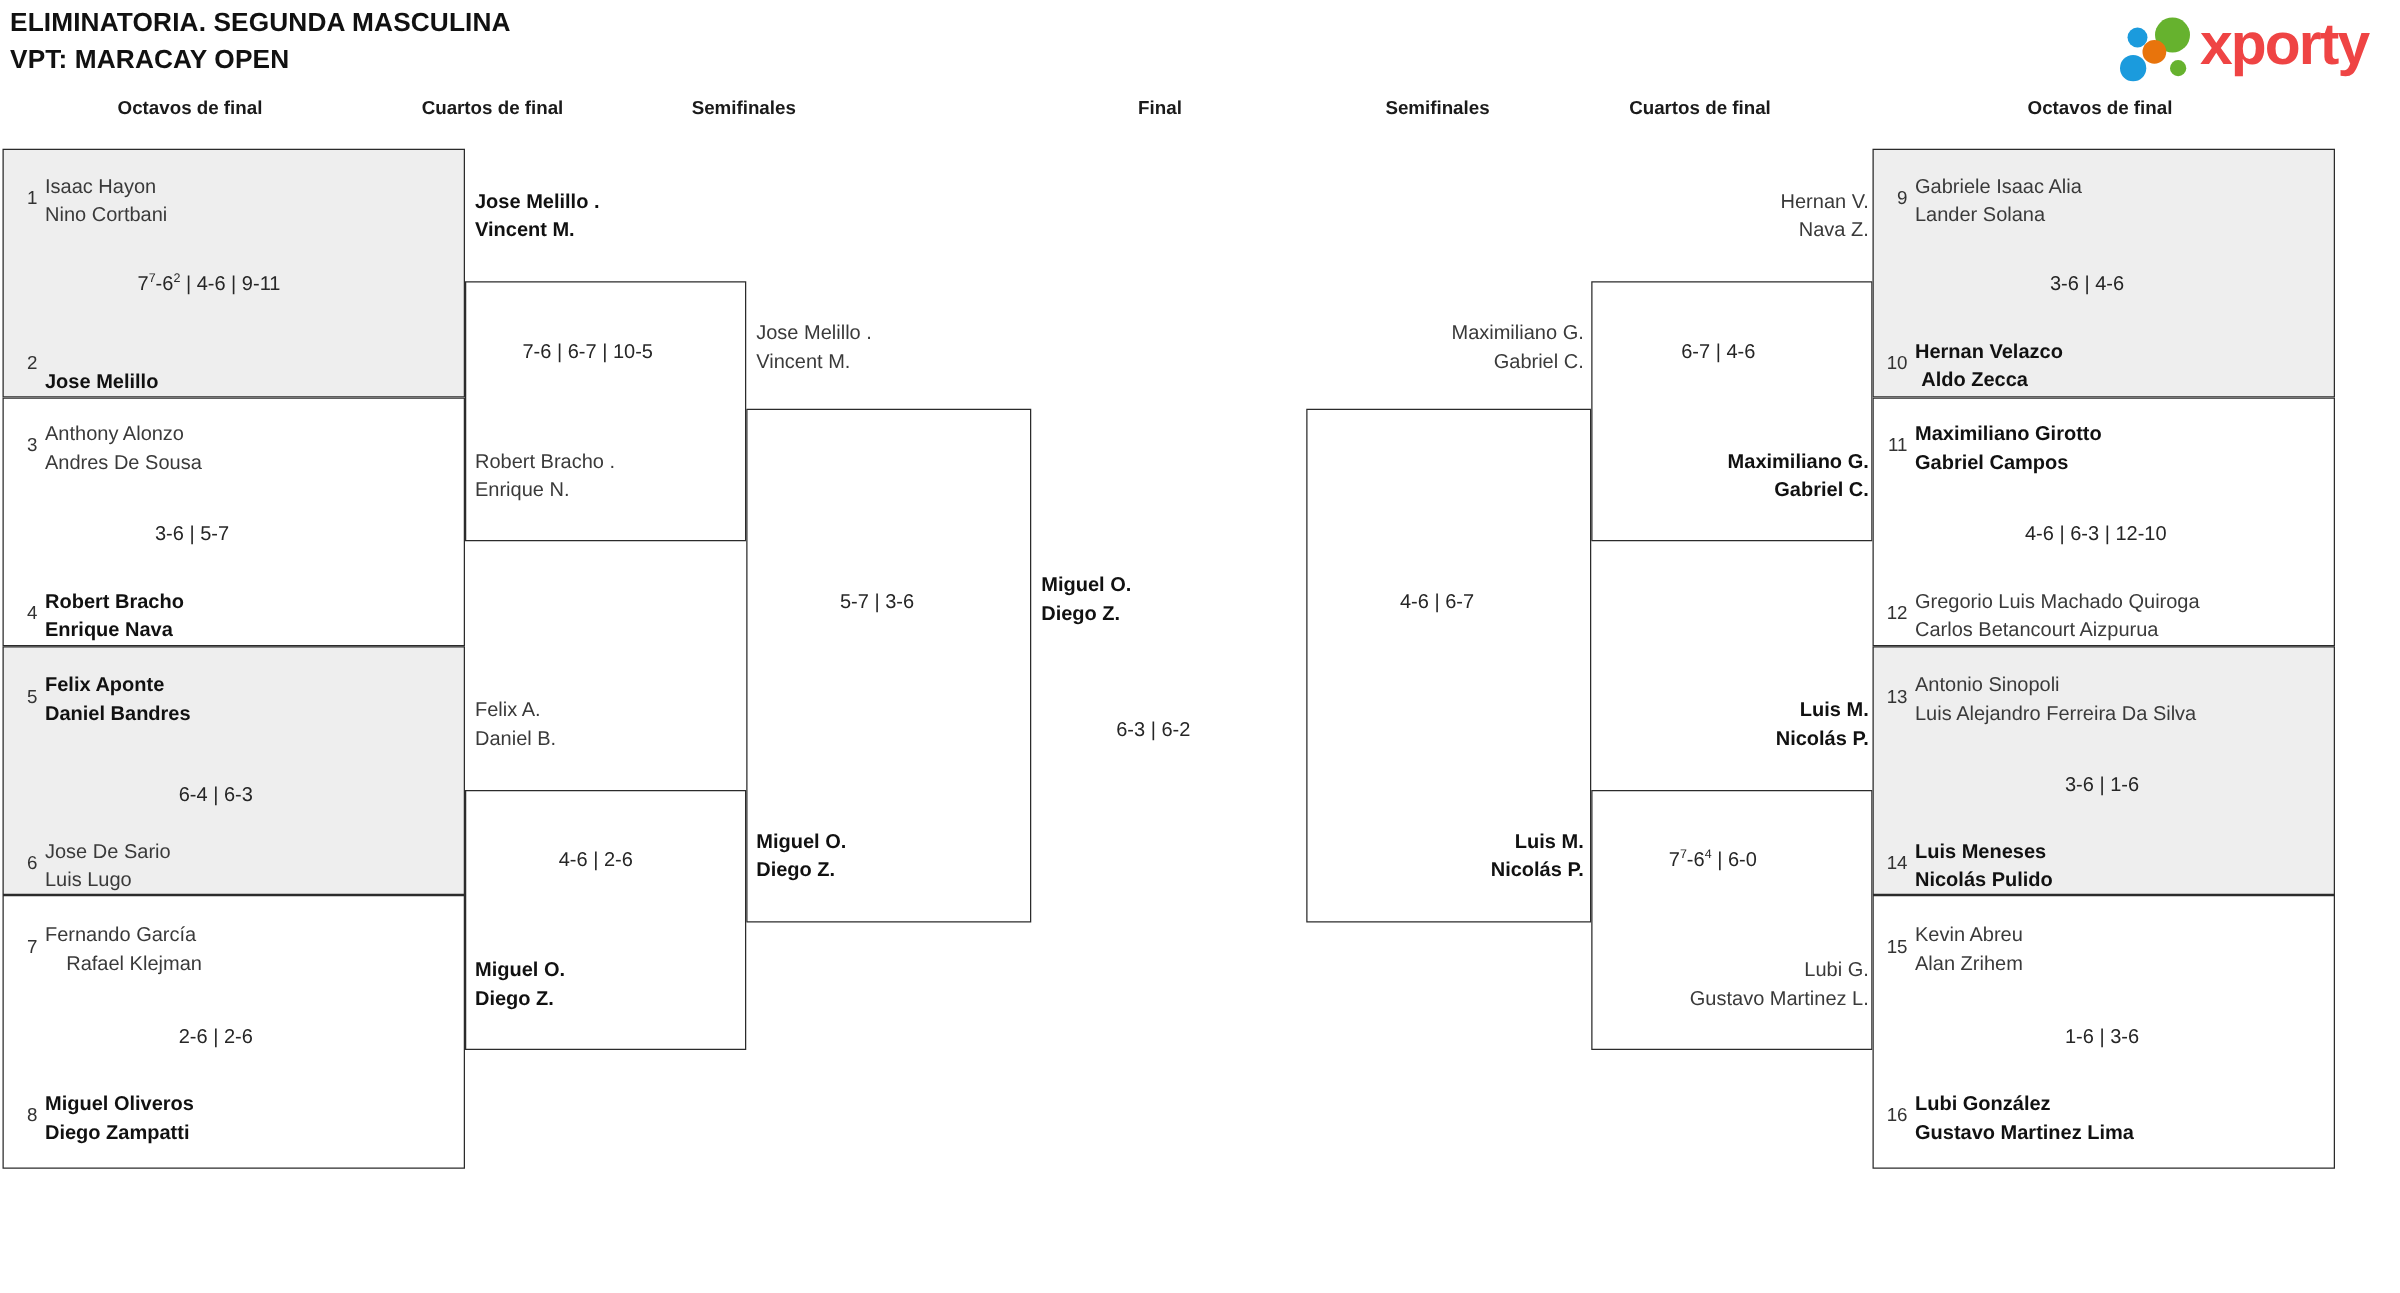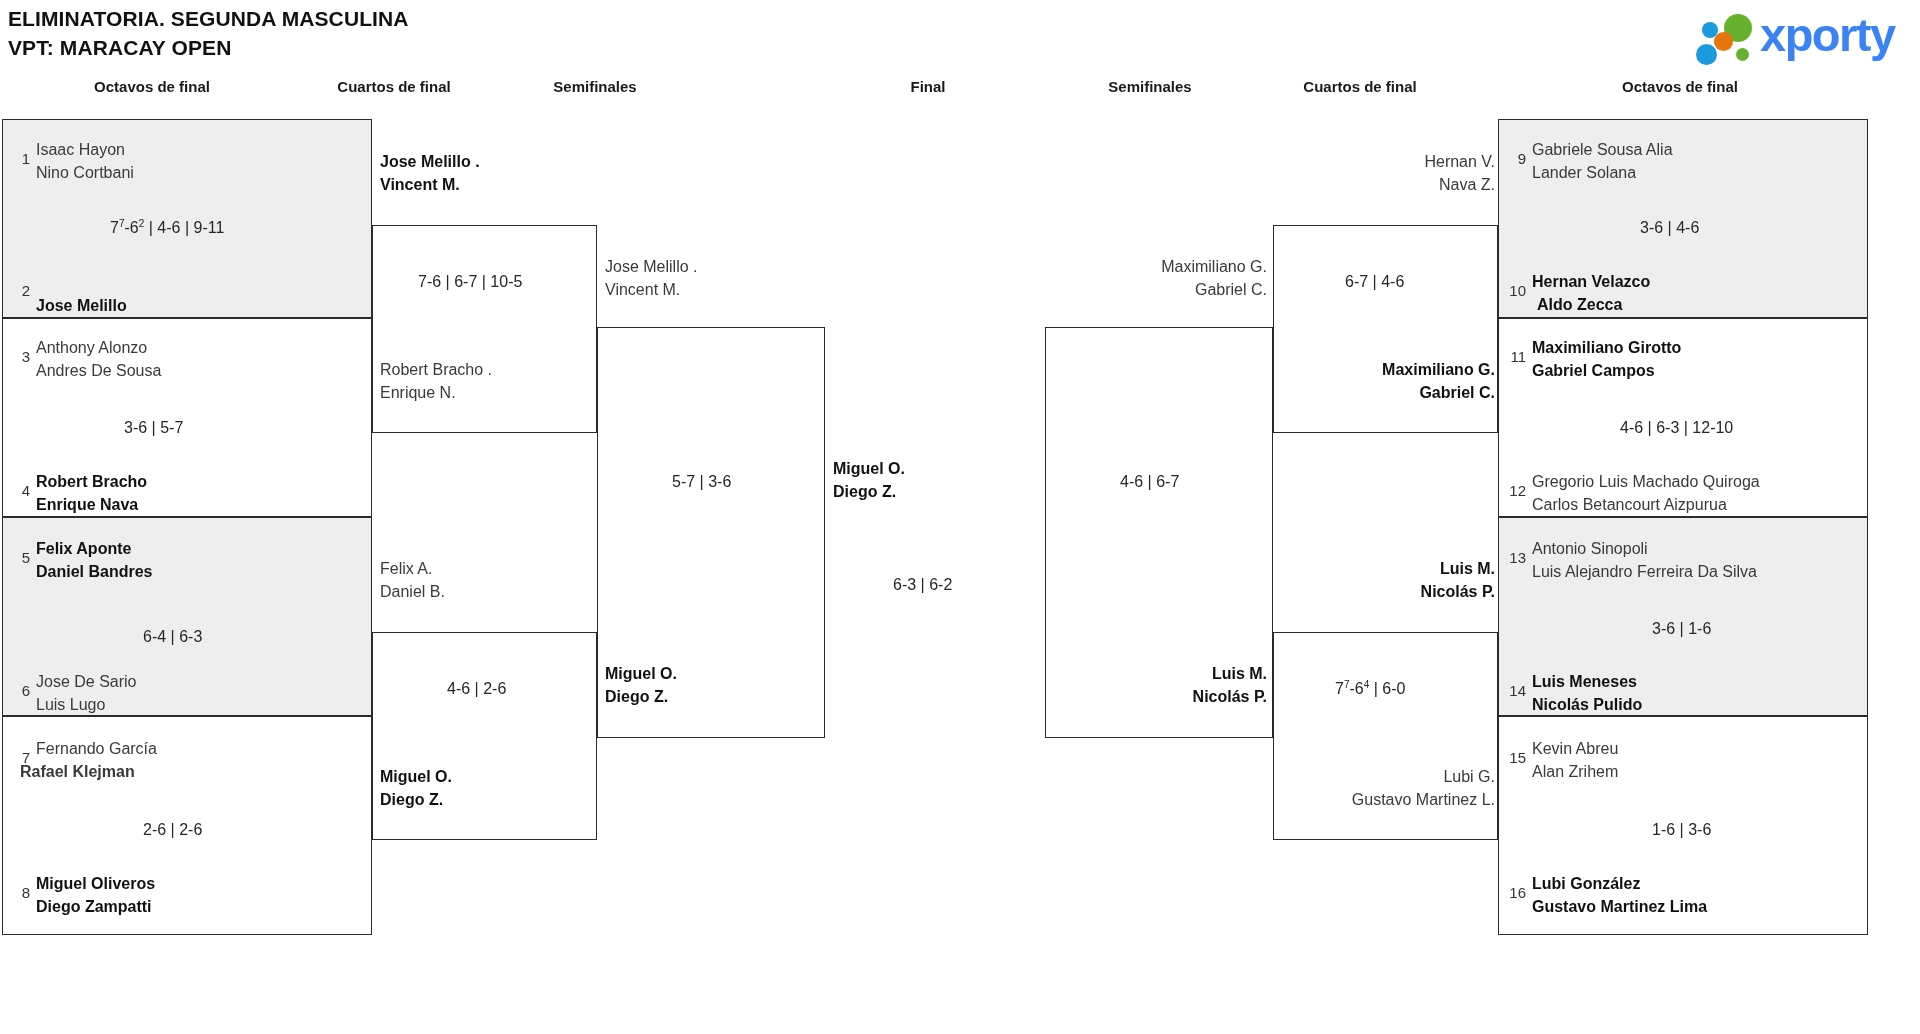--- a/index.html
+++ b/index.html
@@ -14,21 +14,21 @@
 
   
   .title-block { position: absolute; left: 8px; top: 4px; }
   .title-line {
     font-size: 21px; font-weight: bold; letter-spacing: .1px;
     line-height: 29px; color: #111;
   }
   .logo { position: absolute; right: 14px; top: 8px; width: 212px; height: 54px; }
   .logo-word {
     position: absolute; left: 66px; top: 2px;
-    font-size: 47px; font-weight: bold; color: #3b82f6;
+    font-size: 47px; font-weight: bold; color: #ef4444;
     letter-spacing: -1.5px; line-height: 50px;
   }
   .dot { position: absolute; border-radius: 50%; }
   .d1 { left: 8px;  top: 14px; width: 16px; height: 16px; background: #1b9bdd; }
   .d2 { left: 30px; top: 6px;  width: 28px; height: 28px; background: #66b22e; }
   .d3 { left: 20px; top: 24px; width: 19px; height: 19px; background: #e8740c; }
   .d4 { left: 2px;  top: 36px; width: 21px; height: 21px; background: #1b9bdd; }
   .d5 { left: 42px; top: 40px; width: 13px; height: 13px; background: #66b22e; }
 
   
@@ -127,21 +127,21 @@
   <div class="slot" style="left:8px; top:670px;">
     <span class="seed-no" style="left:0; top:12px;">6</span>
     <div class="pname lose lcol" style="margin-left:28px;text-align:right;">Jose De Sario</div>
     <div class="pname lose lcol" style="margin-left:28px;">Luis Lugo</div>
   </div>
 
   <div class="box plain" style="left:2px; top:716px; width:370px; height:219px;"></div>
   <div class="slot" style="left:8px; top:737px;">
     <span class="seed-no" style="left:0; top:12px;">7</span>
     <div class="pname lose lcol" style="margin-left:28px;">Fernando García</div>
-    <div class="pname lose lcol" style="margin-left:12px;font-weight:bold;">Rafael Klejman</div>
+    <div class="pname lose lcol" style="margin-left:45px;">Rafael Klejman</div>
   </div>
   <div class="score" style="left:143px; top:820px;">2-6 | 2-6</div>
   <div class="slot" style="left:8px; top:872px;">
     <span class="seed-no" style="left:0; top:12px;">8</span>
     <div class="pname win lcol" style="margin-left:28px;">Miguel Oliveros</div>
     <div class="pname win lcol" style="margin-left:28px;">Diego Zampatti</div>
   </div>
 
   <div class="adv" style="left:380px; top:150px;">
     <div class="pname win lcol">Jose Melillo .</div>
@@ -215,21 +215,21 @@
   <div class="box plain" style="left:1273px; top:632px; width:225px; height:208px;"></div>
   <div class="score" style="left:1335px; top:679px;"><span>7</span><sup>7</sup><span>-6</span><sup>4</sup><span> | 6-0</span></div>
   <div class="adv" style="left:1225px; top:765px; width:270px; text-align:right;">
     <div class="pname lose rcol">Lubi G.</div>
     <div class="pname lose rcol">Gustavo Martinez L.</div>
   </div>
 
   <div class="box shade" style="left:1498px; top:119px; width:370px; height:199px;"></div>
   <div class="slot" style="left:1504px; top:138px;">
     <span class="seed-no" style="left:0; top:12px;">9</span>
-    <div class="pname lose lcol" style="margin-left:28px;">Gabriele Sousa Alia</div>
+    <div class="pname lose lcol" style="margin-left:28px;">Gabriele Isaac Alia</div>
     <div class="pname lose lcol" style="margin-left:28px;">Lander Solana</div>
   </div>
   <div class="score" style="left:1640px; top:218px;">3-6 | 4-6</div>
   <div class="slot" style="left:1504px; top:270px;">
     <span class="seed-no" style="left:0; top:12px;">10</span>
     <div class="pname win lcol" style="margin-left:28px;">Hernan Velazco</div>
     <div class="pname win lcol" style="margin-left:33px;">Aldo Zecca</div>
   </div>
 
   <div class="box plain" style="left:1498px; top:318px; width:370px; height:199px;"></div>

